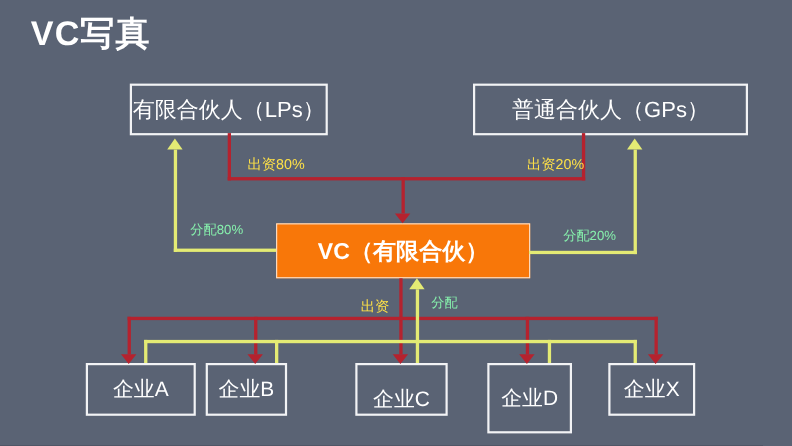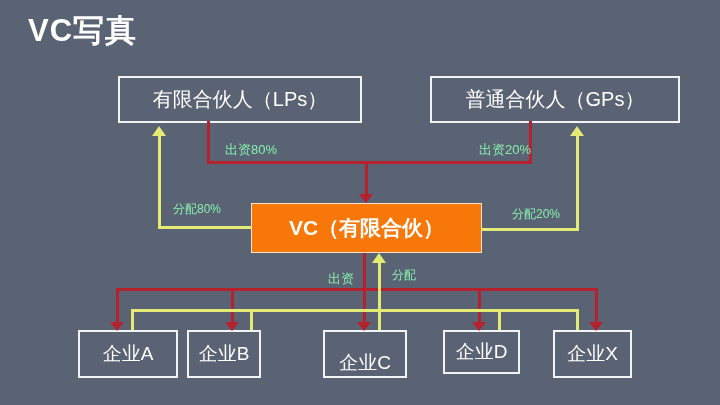--- a/index.html
+++ b/index.html
@@ -39,51 +39,51 @@
   .arrow{position:absolute;width:0;height:0;}
   .arrow.down-red{
     border-left:7px solid transparent;border-right:7px solid transparent;
     border-top:9px solid #b5222e;
   }
   .arrow.up-yellow{
     border-left:7px solid transparent;border-right:7px solid transparent;
     border-bottom:10px solid #e4eb74;
   }
   .edge-label{position:absolute;white-space:nowrap;}
-  .edge-label.red-t{color:#86efac;font-size:13px;}
+  .edge-label.red-t{color:#fde047;font-size:13px;}
   .edge-label.yellow-t{color:#86efac;font-size:12px;}
 </style>
 </head>
 <body>
 
 <div id="slide">
 
   <div class="title">VC写真</div>
 
-  <div class="node top" style="left:118px;top:76px;width:244px;height:47px;">
+  <div class="node top" style="left:118px;top:76px;width:180px;height:47px;">
     <span>有限合伙人（LPs）</span>
   </div>
   <div class="node top" style="left:430px;top:76px;width:250px;height:47px;">
     <span>普通合伙人（GPs）</span>
   </div>
 
   <div class="node vc" style="left:251px;top:203px;width:231px;height:50px;">
     <span>VC（有限合伙）</span>
   </div>
 
   <div class="node company" style="left:78px;top:330px;width:100px;height:48px;">
     <span>企业A</span>
   </div>
   <div class="node company" style="left:187px;top:330px;width:74px;height:48px;">
     <span>企业B</span>
   </div>
   <div class="node company" style="left:323px;top:330px;width:84px;height:48px;align-items:flex-end;">
     <span>企业C</span>
   </div>
-  <div class="node company" style="left:443px;top:330px;width:77px;height:44px;">
+  <div class="node company" style="left:443px;top:330px;width:77px;height:64px;">
     <span>企业D</span>
   </div>
   <div class="node company" style="left:553px;top:330px;width:79px;height:48px;">
     <span>企业X</span>
   </div>
 
   <div class="line red" style="left:207px;top:121px;width:3px;height:43px;"></div>
   <div class="line red" style="left:529px;top:121px;width:3px;height:43px;"></div>
   <div class="line red" style="left:207px;top:161px;width:325px;height:3px;"></div>
   <div class="line red" style="left:365px;top:161px;width:3px;height:33px;"></div>

